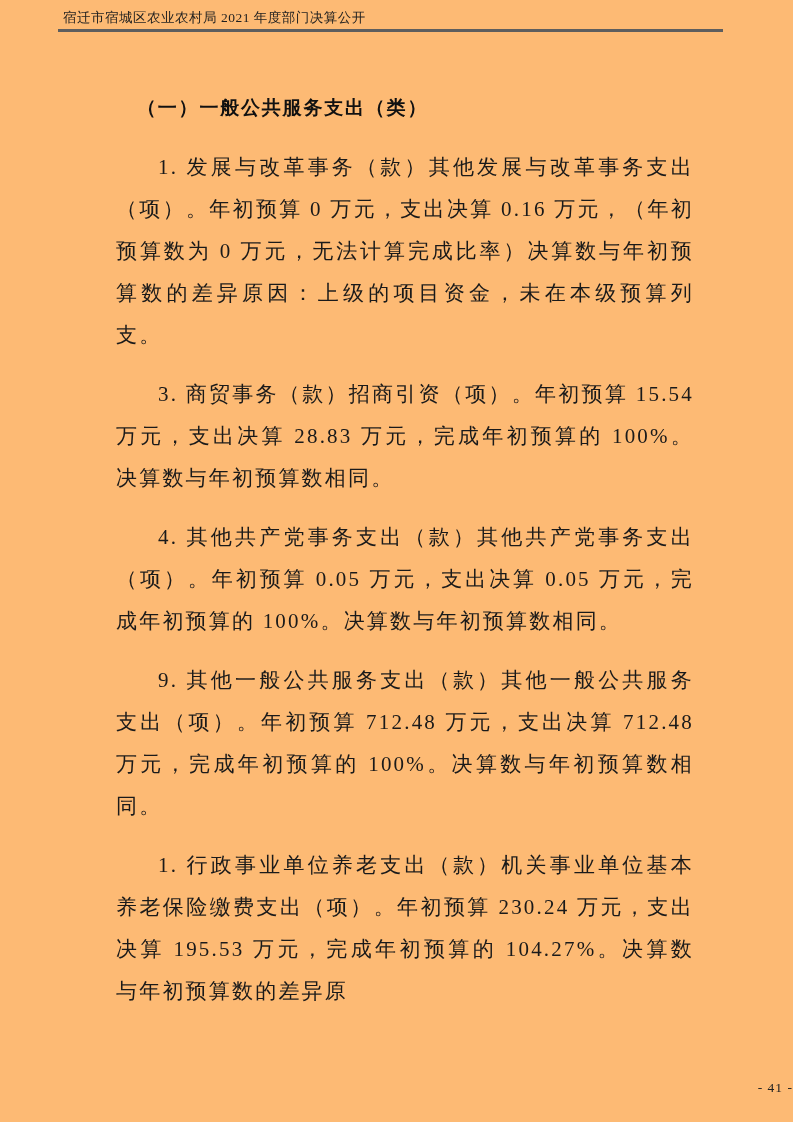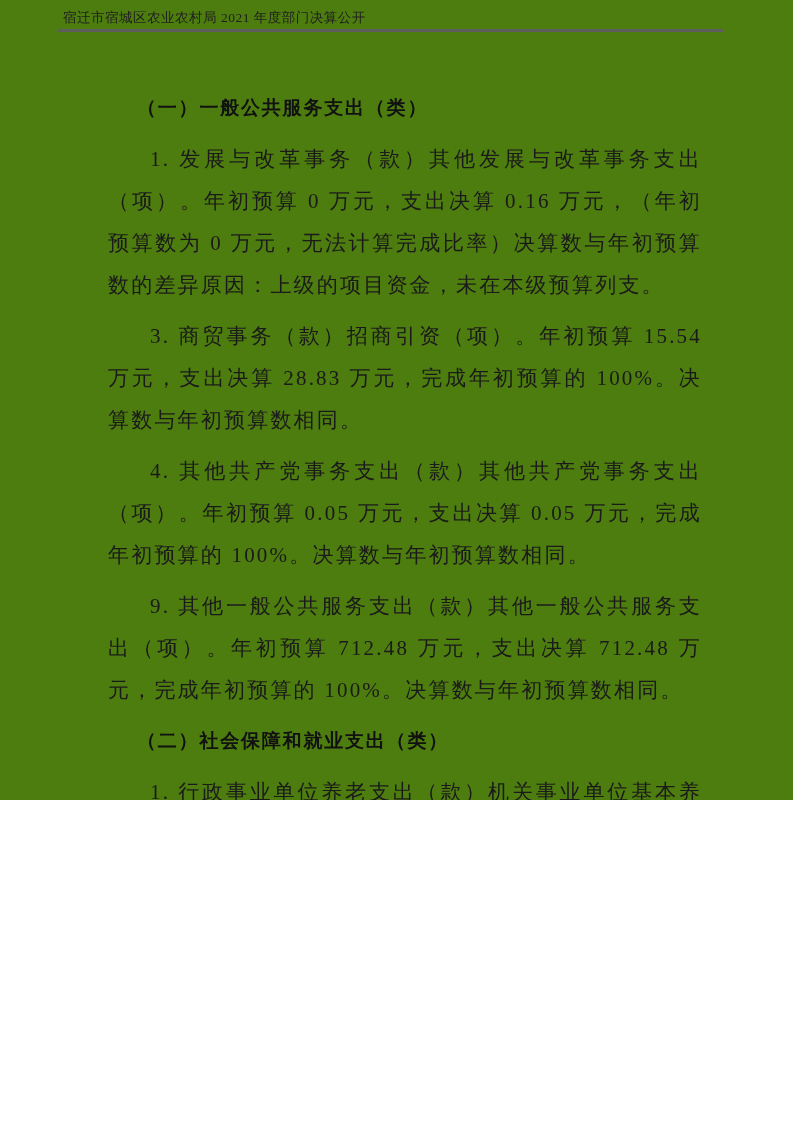--- a/index.html
+++ b/index.html
@@ -3,22 +3,22 @@
 <meta charset="utf-8">
 <style>
   html, body {
     margin: 0;
     padding: 0;
     background: #ffffff;
   }
   .page {
     position: relative;
     width: 793px;
-    height: 800px;
-    background: #4d7c0f;
+    height: 1122px;
+    background: #fdba74;
     overflow: hidden;
     font-family: "Liberation Serif", serif;
     color: #1a1a1a;
   }
   .header-title {
     position: absolute;
     left: 63px;
     top: 9px;
     font-size: 13.5px;
     letter-spacing: 0.5px;
@@ -38,21 +38,21 @@
     left: 99px;
     top: 87px;
     width: 612px;
     font-size: 21px;
     line-height: 42px;
     text-align: justify;
     text-justify: inter-character;
     letter-spacing: 2.2px;
   }
   .doc-body p {
-    margin: 9px;
+    margin: 17px;
     text-indent: 2em;
   }
   .doc-body h2 {
     margin: 0;
     font-size: 19px;
     font-weight: bold;
     text-indent: 2em;
     line-height: 42px;
     letter-spacing: 1.8px;
     font-family: "Liberation Sans", sans-serif;
@@ -84,21 +84,20 @@
 
     <p>1. 发展与改革事务（款）其他发展与改革事务支出（项）。年初预算 0 万元，支出决算 0.16 万元，（年初预算数为 0 万元，无法计算完成比率）决算数与年初预算数的差异原因：上级的项目资金，未在本级预算列支。</p>
 
 
     <p>3. 商贸事务（款）招商引资（项）。年初预算 15.54 万元，支出决算 28.83 万元，完成年初预算的 100%。决算数与年初预算数相同。</p>
 
     <p>4. 其他共产党事务支出（款）其他共产党事务支出（项）。年初预算 0.05 万元，支出决算 0.05 万元，完成年初预算的 100%。决算数与年初预算数相同。</p>
 
     <p>9. 其他一般公共服务支出（款）其他一般公共服务支出（项）。年初预算 712.48 万元，支出决算 712.48 万元，完成年初预算的 100%。决算数与年初预算数相同。</p>
 
-    <h2>（二）社会保障和就业支出（类）</h2>
 
     <p>1. 行政事业单位养老支出（款）机关事业单位基本养老保险缴费支出（项）。年初预算 230.24 万元，支出决算 195.53 万元，完成年初预算的 104.27%。决算数与年初预算数的差异原</p>
 
   </div>
 
   <div class="footer">- 41 -</div>
 
 </div>
 
 </body></html>

